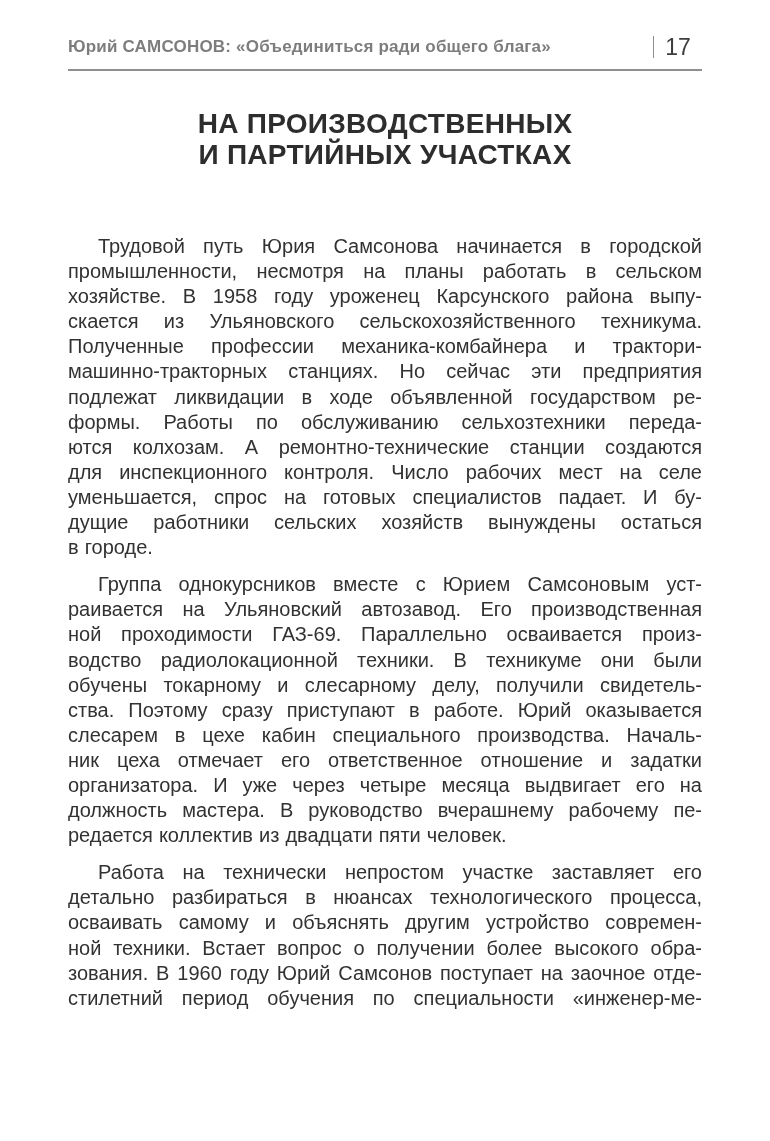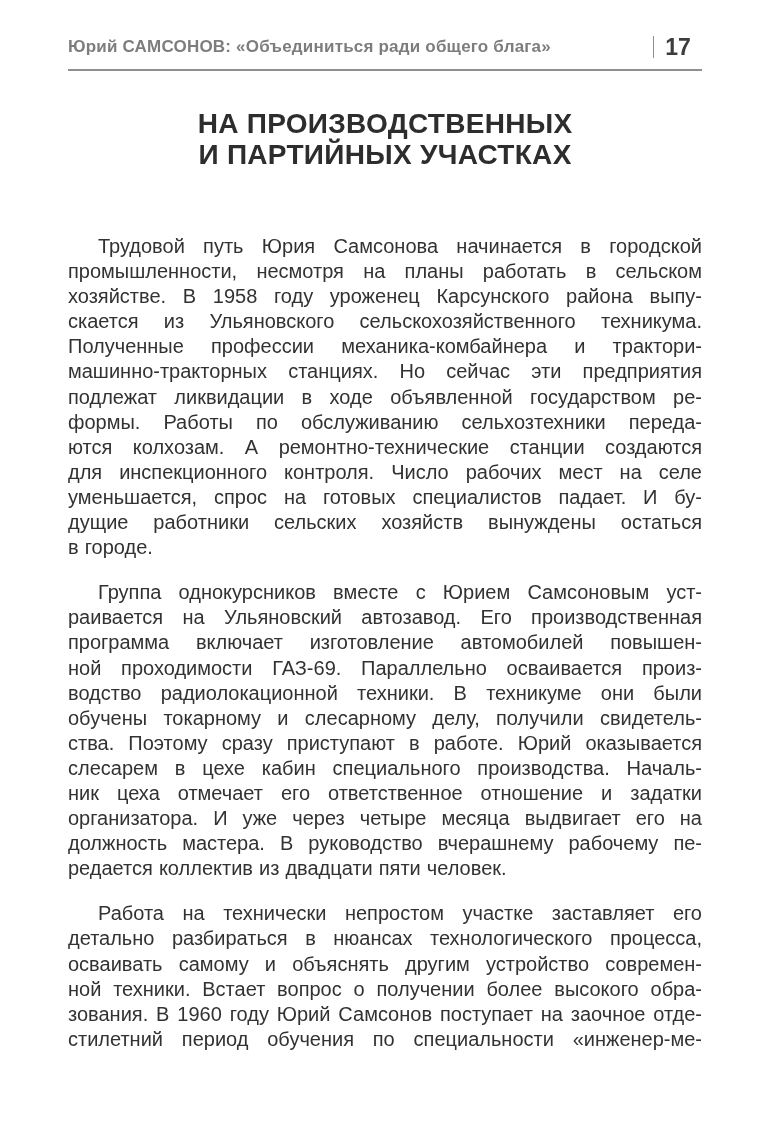--- a/index.html
+++ b/index.html
@@ -41,21 +41,21 @@
     align-self: stretch;
   }
   .page-number-box {
     width: 48px;
     display: flex;
     align-items: center;
     justify-content: center;
   }
   .page-number {
     font-size: 23px;
-    font-weight: 700;
+    font-weight: 400;
     color: var(--page_number, #3d3d3d);
   }
   .section-title {
     position: absolute;
     left: 68px;
     width: 634px;
     top: 108px;
     text-align: center;
     font-size: 28px;
     line-height: 31px;
@@ -66,21 +66,21 @@
   .body-text {
     position: absolute;
     left: 68px;
     width: 634px;
     top: 234px;
     font-size: 20px;
     line-height: 25.1px;
     color: var(--body_text, #323232);
     word-spacing: 0.5px;
   }
-  .paragraph + .paragraph { margin-top: 20px; }
+  .paragraph + .paragraph { margin-top: 12px; }
   .line {
     text-align: justify;
     text-align-last: justify;
     white-space: normal;
   }
   .line.indent { text-indent: 30px; }
   .line.last { text-align-last: left; }
 </style>
 </head>
 <body>
@@ -113,21 +113,20 @@
         <div class="line">формы. Работы по обслуживанию сельхозтехники переда-</div>
         <div class="line">ются колхозам. А ремонтно-технические станции создаются</div>
         <div class="line">для инспекционного контроля. Число рабочих мест на селе</div>
         <div class="line">уменьшается, спрос на готовых специалистов падает. И бу-</div>
         <div class="line">дущие работники сельских хозяйств вынуждены остаться</div>
         <div class="line last">в городе.</div>
       </div>
       <div class="paragraph">
         <div class="line indent">Группа однокурсников вместе с Юрием Самсоновым уст-</div>
         <div class="line">раивается на Ульяновский автозавод. Его производственная</div>
-        <div class="line">программа включает изготовление автомобилей повышен-</div>
         <div class="line">ной проходимости ГАЗ-69. Параллельно осваивается произ-</div>
         <div class="line">водство радиолокационной техники. В техникуме они были</div>
         <div class="line">обучены токарному и слесарному делу, получили свидетель-</div>
         <div class="line">ства. Поэтому сразу приступают в работе. Юрий оказывается</div>
         <div class="line">слесарем в цехе кабин специального производства. Началь-</div>
         <div class="line">ник цеха отмечает его ответственное отношение и задатки</div>
         <div class="line">организатора. И уже через четыре месяца выдвигает его на</div>
         <div class="line">должность мастера. В руководство вчерашнему рабочему пе-</div>
         <div class="line last">редается коллектив из двадцати пяти человек.</div>
       </div>

